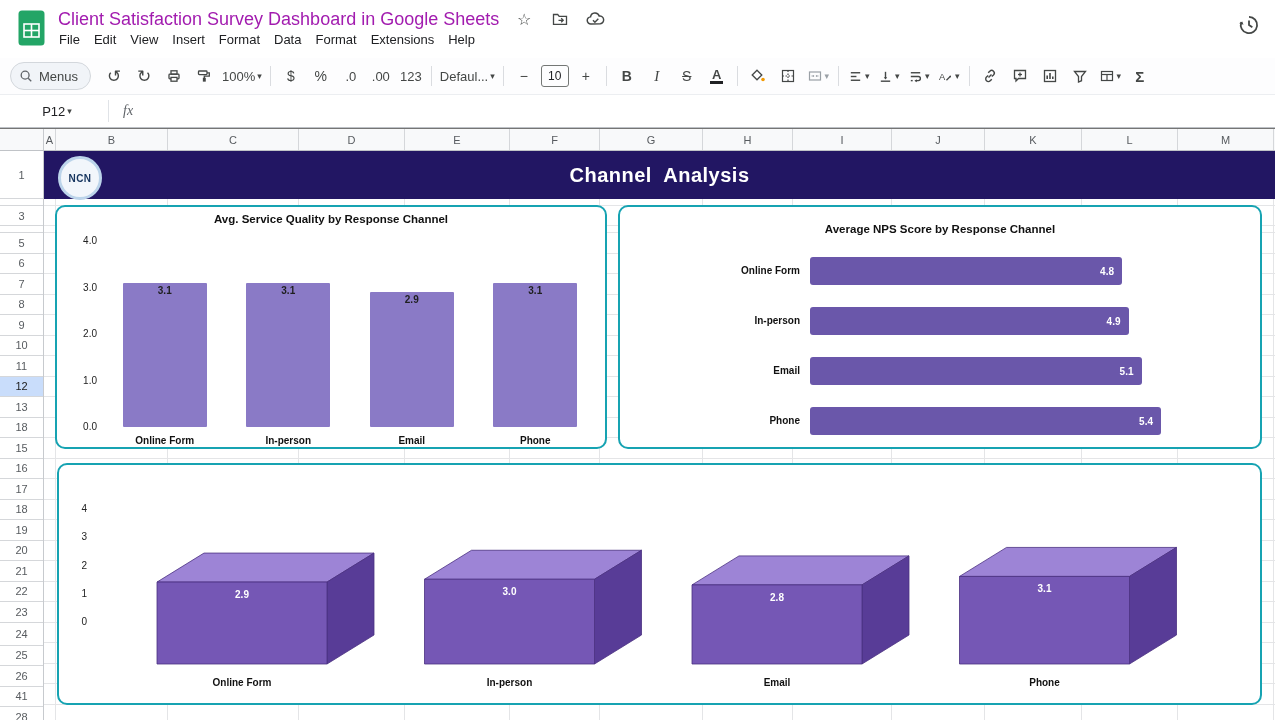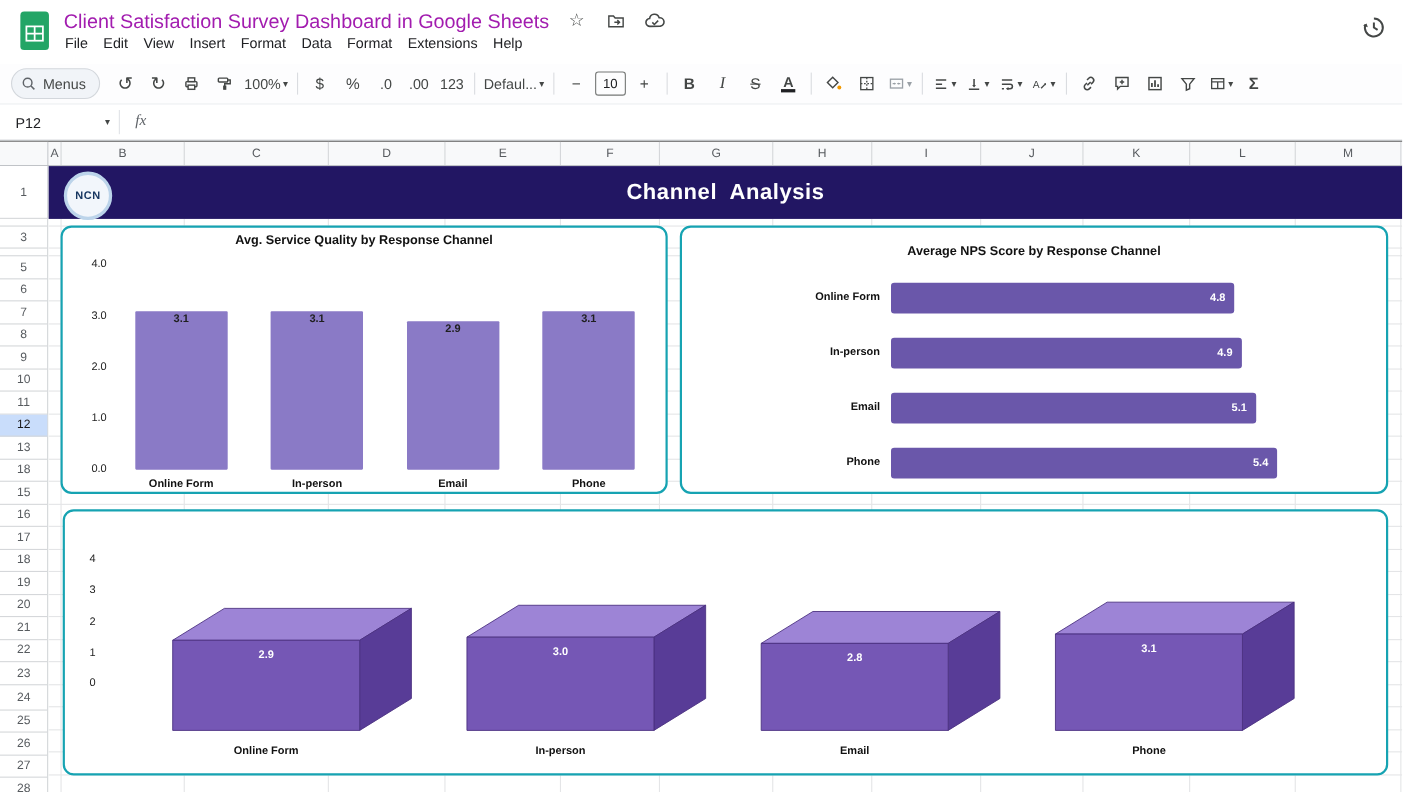--- a/index.html
+++ b/index.html
@@ -30,21 +30,21 @@
   .arrow{font-size:9px;color:#444746;margin-left:2px;}
   .tb-div{width:1px;height:20px;background:#dadce0;margin:0 5px;}
   .font-size-box{width:26px;height:20px;border:1px solid #747775;border-radius:3px;display:flex;align-items:center;
                  justify-content:center;font-size:12px;color:#202124;margin:0 2px;}
   .text-color-a{display:flex;flex-direction:column;align-items:center;line-height:11px;}
   .text-color-a .bar{width:13px;height:3px;background:#202124;margin-top:1px;}
 
   
   .formulabar{position:absolute;left:0;top:94px;width:100%;height:34px;background:#fff;border-top:1px solid #eceef1;
               border-bottom:1px solid #bdc1c6;display:flex;align-items:center;box-sizing:border-box;}
-  .name-box{width:86px;display:flex;align-items:center;justify-content:space-between;padding:0 8px 0 14px;font-size:13px;color:#202124;}
+  .name-box{width:86px;display:flex;align-items:center;justify-content:center;padding:0 8px 0 14px;font-size:13px;color:#202124;}
   .fbar-div{width:1px;height:22px;background:#e0e3e7;}
   .fx{font-style:italic;font-family:"Liberation Serif",serif;color:#5f6368;font-size:14px;margin-left:14px;}
 
   
   .colheaders{position:absolute;left:0;top:128px;width:100%;height:23px;display:flex;background:#f8f9fa;
               border-top:1px solid #757575;border-bottom:1px solid #c0c3c7;box-sizing:border-box;}
   .corner-cell{width:44px;height:100%;border-right:1px solid #c7cace;box-sizing:border-box;background:#f8f9fa;}
   .colcell{height:100%;border-right:1px solid #d5d7da;box-sizing:border-box;display:flex;align-items:center;
            justify-content:center;font-size:11px;color:#575b5f;overflow:hidden;}
   .rowheaders{position:absolute;left:0;top:151px;width:44px;height:569px;background:#fff;border-right:1px solid #c7cace;box-sizing:border-box;}
@@ -324,21 +324,21 @@
       <div class="rowcell" style="height: 20.5px;">17</div>
       <div class="rowcell" style="height: 20.5px;">18</div>
       <div class="rowcell" style="height: 20.5px;">19</div>
       <div class="rowcell" style="height: 20.5px;">20</div>
       <div class="rowcell" style="height: 20.5px;">21</div>
       <div class="rowcell" style="height: 20.5px;">22</div>
       <div class="rowcell" style="height: 20.5px;">23</div>
       <div class="rowcell" style="height: 23px;">24</div>
       <div class="rowcell" style="height: 20.5px;">25</div>
       <div class="rowcell" style="height: 20.5px;">26</div>
-      <div class="rowcell" style="height: 20.5px;">27</div>
+      <div class="rowcell" style="height: 20.5px;">41</div>
       <div class="rowcell" style="height: 20.5px;">28</div>
     </div>
 
   <div class="grid-content">
     <div id="gridlines">
         <div class="vline" style="left: 11px;"></div>
         <div class="vline" style="left: 123px;"></div>
         <div class="vline" style="left: 254px;"></div>
         <div class="vline" style="left: 360px;"></div>
         <div class="vline" style="left: 465px;"></div>

